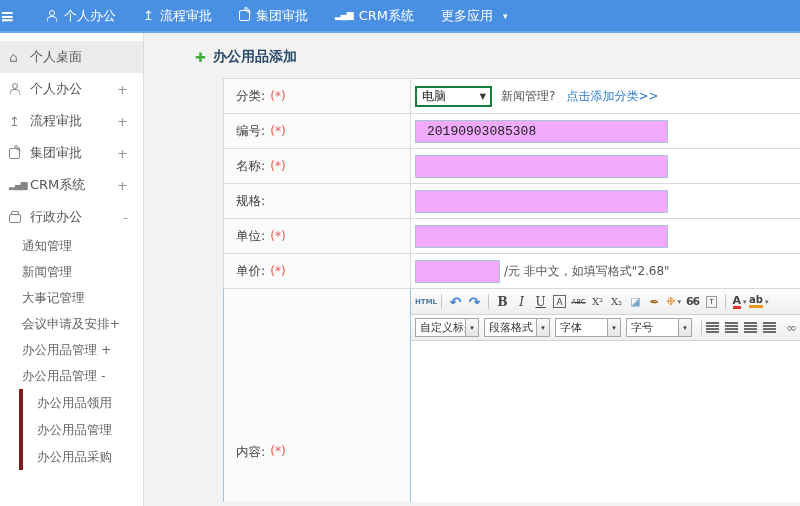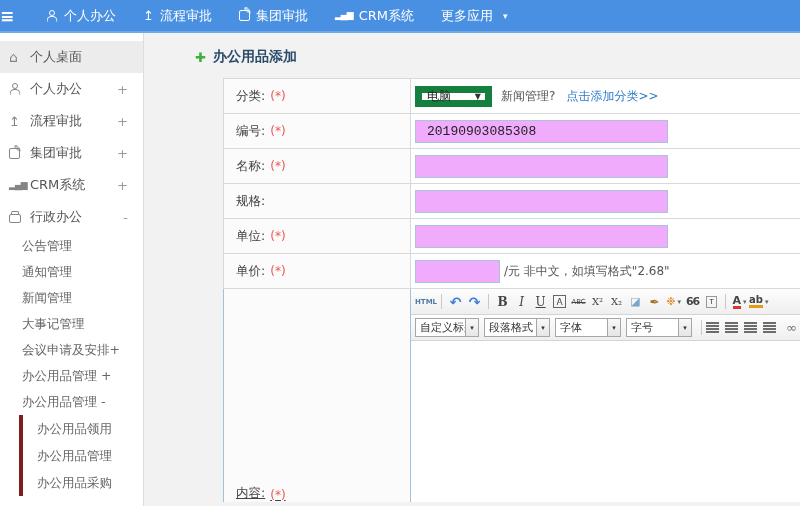--- a/index.html
+++ b/index.html
@@ -42,29 +42,29 @@
   .plus { color:#3fae3a; font-size:13px; font-weight:bold; }
 
   
   .form-table { margin:12px 0 0 79px; width:600px; border-top:1px solid #d9d9d9; border-left:1px solid #d9d9d9; background:#fff; }
   .f-row { display:flex; border-bottom:1px solid #d9d9d9; height:35px; align-items:stretch; background:#fff; }
   .f-label { width:187px; padding-left:12px; display:flex; align-items:center; border-right:1px solid #d9d9d9; background:#fbfbfb; color:#444; font-size:12.5px; flex:none; }
   .req { color:#e9594f; margin-left:5px; font-size:12px; }
   .f-value { flex:1; padding-left:4px; display:flex; align-items:center; }
   .txt { height:23px; width:253px; border:1px solid #a9c4d6; font-size:13px; padding:0 11px; font-family:Liberation Mono, monospace; color:#222; background:#f0abfc; }
   .txt.small { width:85px; }
-  .sel { width:77px; height:21px; border:7px solid #15803d; display:flex; align-items:center; background:#fff; font-size:12px; color:#222; padding-left:5px; cursor:pointer; }
+  .sel { width:77px; height:21px; border:2px solid #15803d; display:flex; align-items:center; background:#fff; font-size:12px; color:#222; padding-left:5px; cursor:pointer; }
   .sel .arrow { margin-left:auto; font-size:8px; padding-right:4px; color:#333; }
   .hint { margin-left:9px; color:#555; }
   .link { margin-left:11px; color:#2a7bc6; cursor:pointer; text-decoration:none; }
   .suffix { margin-left:4px; color:#555; font-size:12px; }
 
   
   .f-row.tall { height:213px; border-left:1px solid #9fc3d8; margin-left:-1px; border-bottom:none; }
-  .f-row.tall .f-label { align-items:flex-end; padding-top:155px; border-right-color:#9fc3d8;text-decoration:underline; }
+  .f-row.tall .f-label { align-items:flex-start; padding-top:155px; border-right-color:#9fc3d8; }
   .f-row.tall .f-value { padding:0; align-items:stretch; }
   .editor { flex:1; display:flex; flex-direction:column; background:#fff; }
   .tbar { height:26px; border-bottom:1px solid #d4d4d4; background:linear-gradient(#fdfdfd,#efefef); display:flex; align-items:center; padding-left:4px; flex:none; }
   .tbtn { min-width:19px; height:19px; display:flex; align-items:center; justify-content:center; font-size:12px; color:#444; cursor:pointer; }
   .tsep { width:1px; height:15px; background:#c8c8c8; margin:0 4px; flex:none; }
   .b-html { font-size:7px; font-weight:bold; color:#4f7aa3; }
   .b-undo,.b-redo { color:#3c7ed6; font-size:14px; font-weight:bold; }
   .b-bold { font-weight:bold; font-family:"DejaVu Serif","Liberation Serif",serif; }
   .b-italic { font-style:italic; font-family:"DejaVu Serif","Liberation Serif",serif; }
   .b-under { text-decoration:underline; font-family:"DejaVu Serif","Liberation Serif",serif; }
@@ -152,21 +152,20 @@
       <span class="sexpand">+</span>
     </div>
     <div class="s1">
       <span class="sicon">
           <span class="i-case"></span>
         </span>
       <span class="slabel">行政办公</span>
       <span class="sexpand">-</span>
     </div>
 
-    <div class="s2">公告管理</div>
     <div class="s2">通知管理</div>
     <div class="s2">新闻管理</div>
     <div class="s2">大事记管理</div>
     <div class="s2">会议申请及安排+</div>
     <div class="s2">办公用品管理 +</div>
     <div class="s2">办公用品管理 -</div>
 
     <div class="l3wrap">
       <div class="s3">办公用品领用</div>
       <div class="s3">办公用品管理</div>

